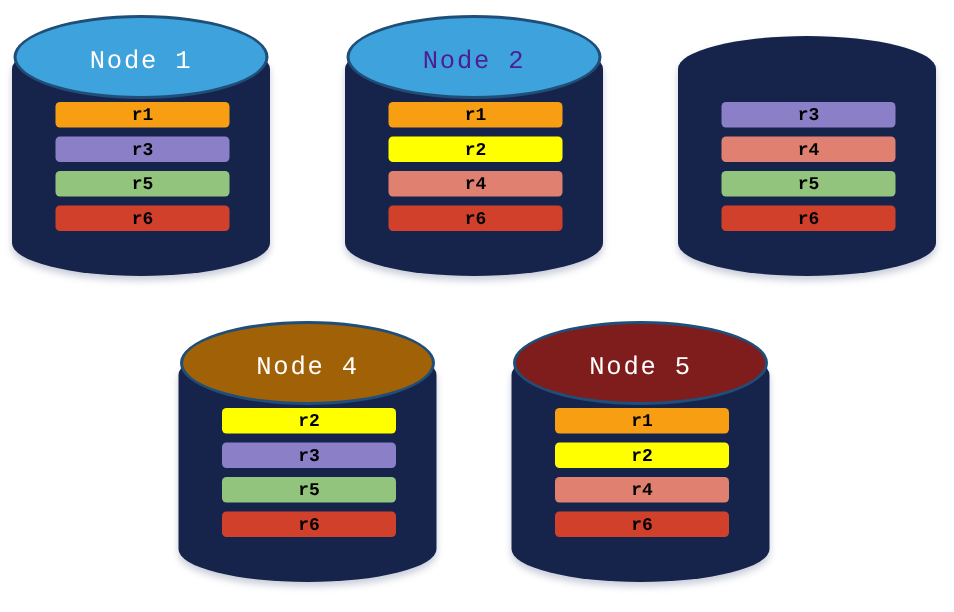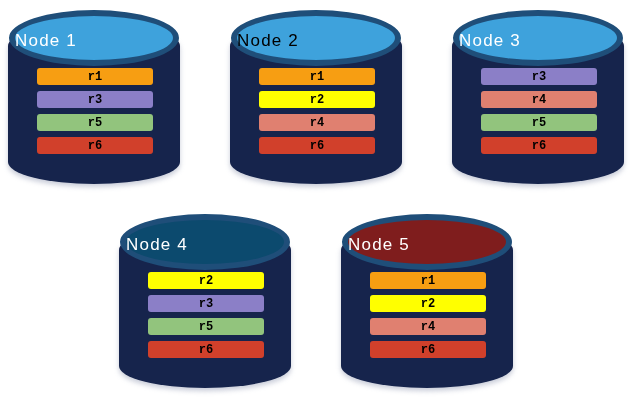--- a/index.html
+++ b/index.html
@@ -43,24 +43,26 @@
   }
 
   .cyl-top {
     position: absolute;
     left: 1px;
     top: 4px;
     width: 170px;
     height: 56px;
     background: #3EA2DC;
     border-radius: 50%;
-    border: 6px solid #b91c1c;
+    border: 2px solid #b91c1c;
     box-sizing: border-box;
     display: flex;
     align-items: center;
+    justify-content: center;
+    font-family: Liberation Mono, monospace;
   }
 
   .node-title {
     color: #ffffff;
     font-size: 17px;
     font-weight: 400;
     letter-spacing: 1.2px;
     white-space: nowrap;
     position: relative;
     top: 3px;
@@ -114,60 +116,57 @@
           <span class="replica-label" style="color: rgb(0, 0, 0);">r5</span>
         </div>
         <div class="replica-bar" style="background: rgb(209, 64, 43);">
           <span class="replica-label" style="color: rgb(0, 0, 0);">r6</span>
         </div>
       </div>
     </div>
     <div class="node" style="left: 230px; top: 6px;">
       <div class="cyl-body" style="background: rgb(22, 36, 76);"></div>
       <div class="cyl-top" style="background: rgb(62, 162, 220); border-color: rgb(31, 78, 121);">
-        <span class="node-title" style="color: #000000;">Node  2</span>
+        <span class="node-title" style="color: #4c1d95;">Node  2</span>
       </div>
       <div class="replica-stack">
         <div class="replica-bar" style="background: rgb(247, 158, 18);">
           <span class="replica-label" style="color: rgb(0, 0, 0);">r1</span>
         </div>
         <div class="replica-bar" style="background: rgb(255, 255, 0);">
           <span class="replica-label" style="color: rgb(0, 0, 0);">r2</span>
         </div>
         <div class="replica-bar" style="background: rgb(224, 128, 112);">
           <span class="replica-label" style="color: rgb(0, 0, 0);">r4</span>
         </div>
         <div class="replica-bar" style="background: rgb(209, 64, 43);">
           <span class="replica-label" style="color: rgb(0, 0, 0);">r6</span>
         </div>
       </div>
     </div>
     <div class="node" style="left: 452px; top: 6px;">
       <div class="cyl-body" style="background: rgb(22, 36, 76);"></div>
-      <div class="cyl-top" style="background: rgb(62, 162, 220); border-color: rgb(31, 78, 121);">
-        <span class="node-title" style="color: rgb(255, 255, 255);">Node  3</span>
-      </div>
       <div class="replica-stack">
         <div class="replica-bar" style="background: rgb(139, 127, 199);">
           <span class="replica-label" style="color: rgb(0, 0, 0);">r3</span>
         </div>
         <div class="replica-bar" style="background: rgb(224, 128, 112);">
           <span class="replica-label" style="color: rgb(0, 0, 0);">r4</span>
         </div>
         <div class="replica-bar" style="background: rgb(146, 196, 125);">
           <span class="replica-label" style="color: rgb(0, 0, 0);">r5</span>
         </div>
         <div class="replica-bar" style="background: rgb(209, 64, 43);">
           <span class="replica-label" style="color: rgb(0, 0, 0);">r6</span>
         </div>
       </div>
     </div>
     <div class="node node-bottom-row" style="left: 119px; top: 210px;">
       <div class="cyl-body" style="background: rgb(22, 36, 76);"></div>
-      <div class="cyl-top" style="background: #0c4a6e; border-color: rgb(31, 78, 121);">
+      <div class="cyl-top" style="background: #a16207; border-color: rgb(31, 78, 121);">
         <span class="node-title" style="color: rgb(255, 255, 255);">Node  4</span>
       </div>
       <div class="replica-stack">
         <div class="replica-bar" style="background: rgb(255, 255, 0);">
           <span class="replica-label" style="color: rgb(0, 0, 0);">r2</span>
         </div>
         <div class="replica-bar" style="background: rgb(139, 127, 199);">
           <span class="replica-label" style="color: rgb(0, 0, 0);">r3</span>
         </div>
         <div class="replica-bar" style="background: rgb(146, 196, 125);">

